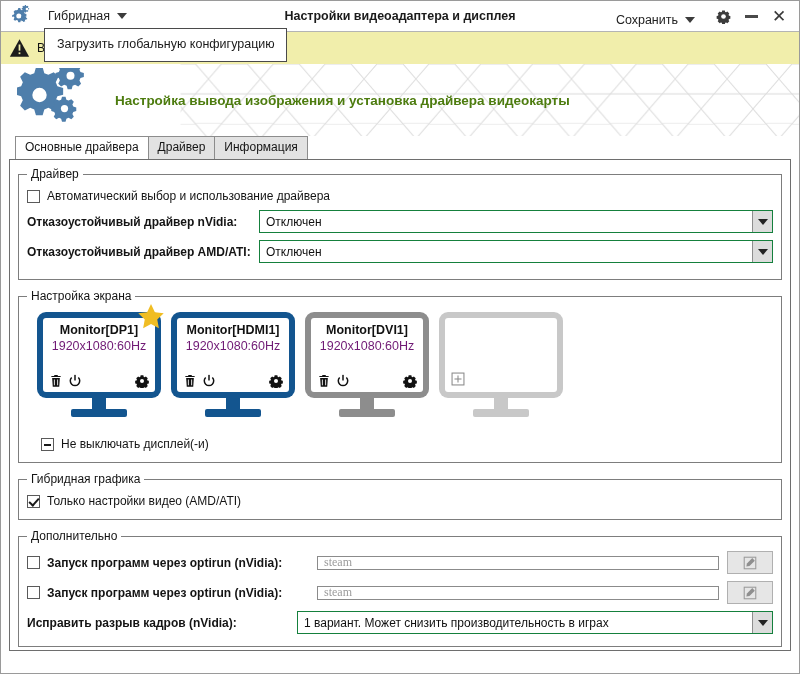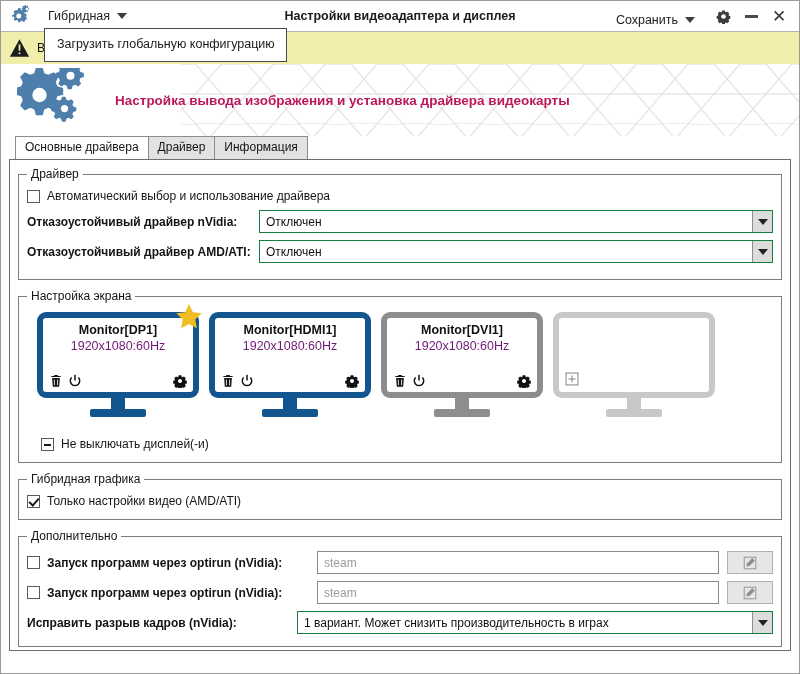--- a/index.html
+++ b/index.html
@@ -129,21 +129,21 @@
     margin-left: 16px;
     flex: 0 0 84px;
     z-index: 2;
   }
   .head-title {
     position: relative;
     z-index: 2;
     margin-left: 14px;
     font-size: 13.5px;
     font-weight: 700;
-    color: #be185d;
+    color: #4d7c0f;
   }
 
   
   .tabs {
     position: relative;
     display: flex;
     align-items: flex-end;
     padding-left: 14px;
     height: 23px;
     z-index: 5;
@@ -255,48 +255,49 @@
     border-top: 6px solid #222;
     display: block;
   }
 
   .field-label { width: 232px; font-size: 12px; color: #141414; font-weight: bold; }
   .field-label.wide { width: 270px; }
 
   
   .tinput {
     flex: 1;
-    height: 23px;
+    height: 14px;
     border: 1px solid #8b8b8b;
     background: #ffffff;
     font-size: 12px;
     color: #9b9b9b;
     display: flex;
     align-items: center;
     padding-left: 6px;
     cursor: text;
+    font-family: Liberation Serif, serif;
   }
   .ebtn {
     width: 46px; height: 23px;
     margin-left: 8px;
     border: 1px solid #b0b0b0;
     background: #e6e6e6;
     display: flex; align-items: center; justify-content: center;
     cursor: default;
   }
 
   
   .monitors {
     display: flex;
     gap: 10px;
     padding: 4px 0 6px 10px;
   }
   .mon {
     position: relative;
-    width: 162px;
+    width: 124px;
     cursor: default;
   }
   .mon-body {
     position: relative;
     border-radius: 9px;
     padding: 6px;
   }
   .mon-screen {
     background: #ffffff;
     border-radius: 3px;

